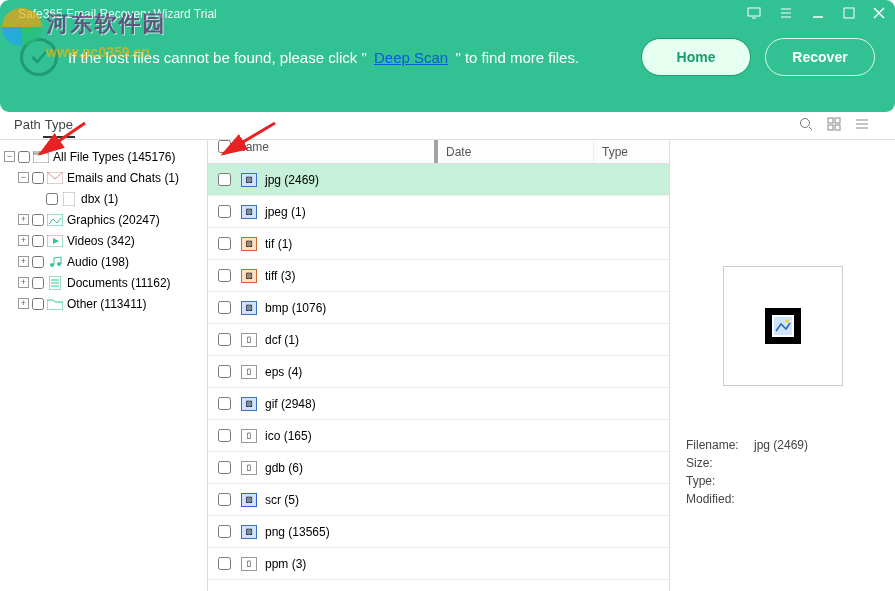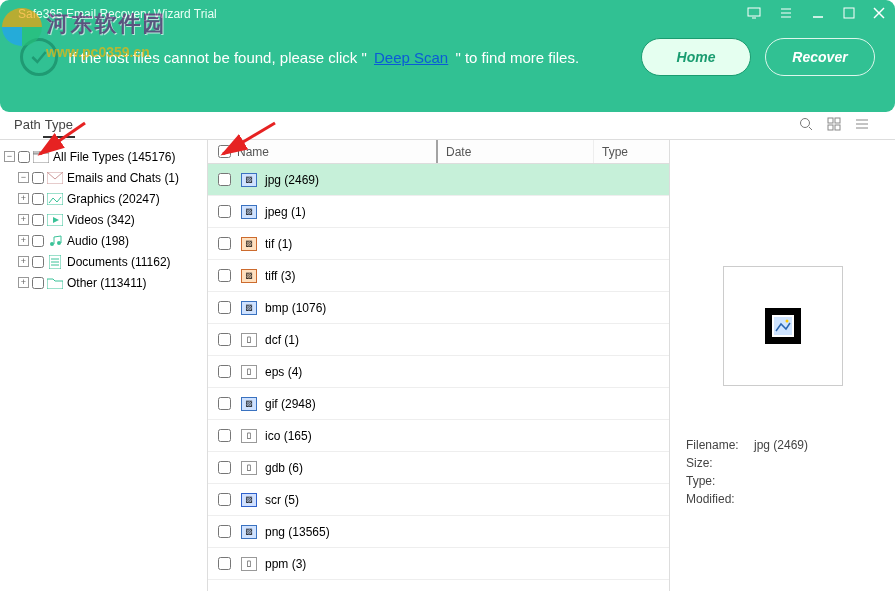--- a/index.html
+++ b/index.html
@@ -10,21 +10,21 @@
 .app-title { font-size: 12px; color: #e8fff5; margin-left: 8px; }
 .title-controls { margin-left: auto; display: flex; gap: 18px; align-items: center; }
 .title-controls span { cursor: pointer; font-size: 14px; }
 
 .header-main { display: flex; align-items: center; padding: 10px 20px; }
 .check-circle { width: 38px; height: 38px; border: 3px solid #1f9a73; border-radius: 50%; display: flex; align-items: center; justify-content: center; margin-right: 10px; }
 .check-circle svg { width: 20px; height: 20px; }
 .msg-text { font-size: 15px; color: #fff; }
 .deep-link { color: #0a5bd6; text-decoration: underline; font-size: 15px; cursor: pointer; margin: 8px 3px; }
 .header-buttons { margin-left: auto; display: flex; gap: 14px; }
-.btn { width: 110px; height: 38px; border-radius: 20px; display: flex; align-items: center; justify-content: center; font-size: 14px; font-weight: 600; cursor: pointer; font-style: italic; }
+.btn { width: 110px; height: 38px; border-radius: 20px; display: flex; align-items: center; justify-content: center; font-size: 14px; font-weight: 600; cursor: pointer; }
 .btn-home { background: #e5fff0; color: #1a9c70; border: 1.5px solid #1a9c70; }
 .btn-recover { background: transparent; color: #fff; border: 1.5px solid #ddf7ec; }
 
 .toolbar-row { display: flex; align-items: center; height: 28px; border-bottom: 1px solid #ddd; padding: 0 12px; }
 .tabs { display: flex; font-size: 13px; }
 .tab { padding: 4px 2px; cursor: pointer; color: #444; }
 .tab.active { border-bottom: 2px solid #333; font-weight: 500; }
 .toolbar-icons { margin-left: auto; display: flex; gap: 14px; align-items: center; color: #666; }
 .toolbar-icons span { cursor: pointer; }
 
@@ -32,21 +32,21 @@
 
 .tree-panel { width: 208px; border-right: 1px solid #ddd; padding: 6px 4px; font-size: 12px; overflow: hidden; }
 .tree-node { display: flex; align-items: center; height: 21px; white-space: nowrap; }
 .expander { width: 11px; height: 11px; border: 1px solid #999; font-size: 9px; line-height: 9px; text-align: center; margin-right: 3px; cursor: pointer; flex-shrink: 0; color: #666; }
 .tree-cb { margin-right: 3px; width: 12px; height: 12px; }
 .tree-icon { width: 16px; height: 14px; margin-right: 4px; display: inline-flex; align-items: center; justify-content: center; }
 .ind { display: inline-block; flex-shrink: 0; }
 
 .list-panel { flex: 1; border-right: 1px solid #ddd; display: flex; flex-direction: column; }
 .list-header { display: flex; height: 24px; align-items: center; border-bottom: 1px solid #ddd; font-size: 12px; color: #555; background: #fdfdfd; }
-.col-name { width: 230px; display: flex; align-items: center; padding-left: 10px; border-right: 2px solid #a3a3a3; height: 100%; }
+.col-name { width: 230px; display: flex; align-items: flex-start; padding-left: 10px; border-right: 4px solid #a3a3a3; height: 100%; }
 .col-date { width: 156px; padding-left: 8px; border-right: 1px solid #eee; height: 100%; display: flex; align-items: center; }
 .col-type { flex: 1; padding-left: 8px; height: 100%; display: flex; align-items: center; }
 .list-body { flex: 1; overflow-y: auto; }
 .list-row { display: flex; align-items: center; height: 32px; border-bottom: 1px solid #eee; font-size: 12px; padding-left: 10px; }
 .list-row.selected { background: #c6f0d9; }
 .list-cb { margin-right: 10px; width: 13px; height: 13px; }
 .file-ic { width: 16px; height: 14px; margin-right: 8px; display: inline-flex; align-items: center; justify-content: center; border: 1px solid #888; font-size: 8px; background: #fff; }
 
 .preview-panel { width: 225px; padding: 16px; font-size: 12px; color: #444; }
 .preview-box { width: 120px; height: 120px; border: 1px solid #ccc; margin: 110px auto 50px; display: flex; align-items: center; justify-content: center; }
@@ -174,20 +174,30 @@
       <input type="checkbox" class="tree-cb" style="">
       <span class="tree-icon">
           <svg width="16" height="12" viewBox="0 0 16 12">
             <rect x="0" y="0" width="16" height="12" fill="none" stroke="#c99"></rect>
             <polyline points="0,0 8,7 16,0" fill="none" stroke="#c99"></polyline>
           </svg>
         </span>
       <span>Emails and Chats (1)</span>
     </div>
     <div class="tree-node">
+      <span class="ind" style="width:42px"></span>
+      <input type="checkbox" class="tree-cb" style="">
+      <span class="tree-icon">
+          <svg width="12" height="14" viewBox="0 0 12 14">
+            <rect x="0" y="0" width="12" height="14" fill="none" stroke="#aaa"></rect>
+          </svg>
+        </span>
+      <span>dbx (1)</span>
+    </div>
+    <div class="tree-node">
       <span class="ind" style="width:14px"></span>
       <span class="expander">+</span>
       <input type="checkbox" class="tree-cb" style="">
       <span class="tree-icon">
           <svg width="16" height="12" viewBox="0 0 16 12">
             <rect x="0" y="0" width="16" height="12" fill="none" stroke="#3ac298"></rect>
             <polyline points="2,10 6,5 10,9 14,4" fill="none" stroke="#3ac298"></polyline>
           </svg>
         </span>
       <span>Graphics (20247)</span>

